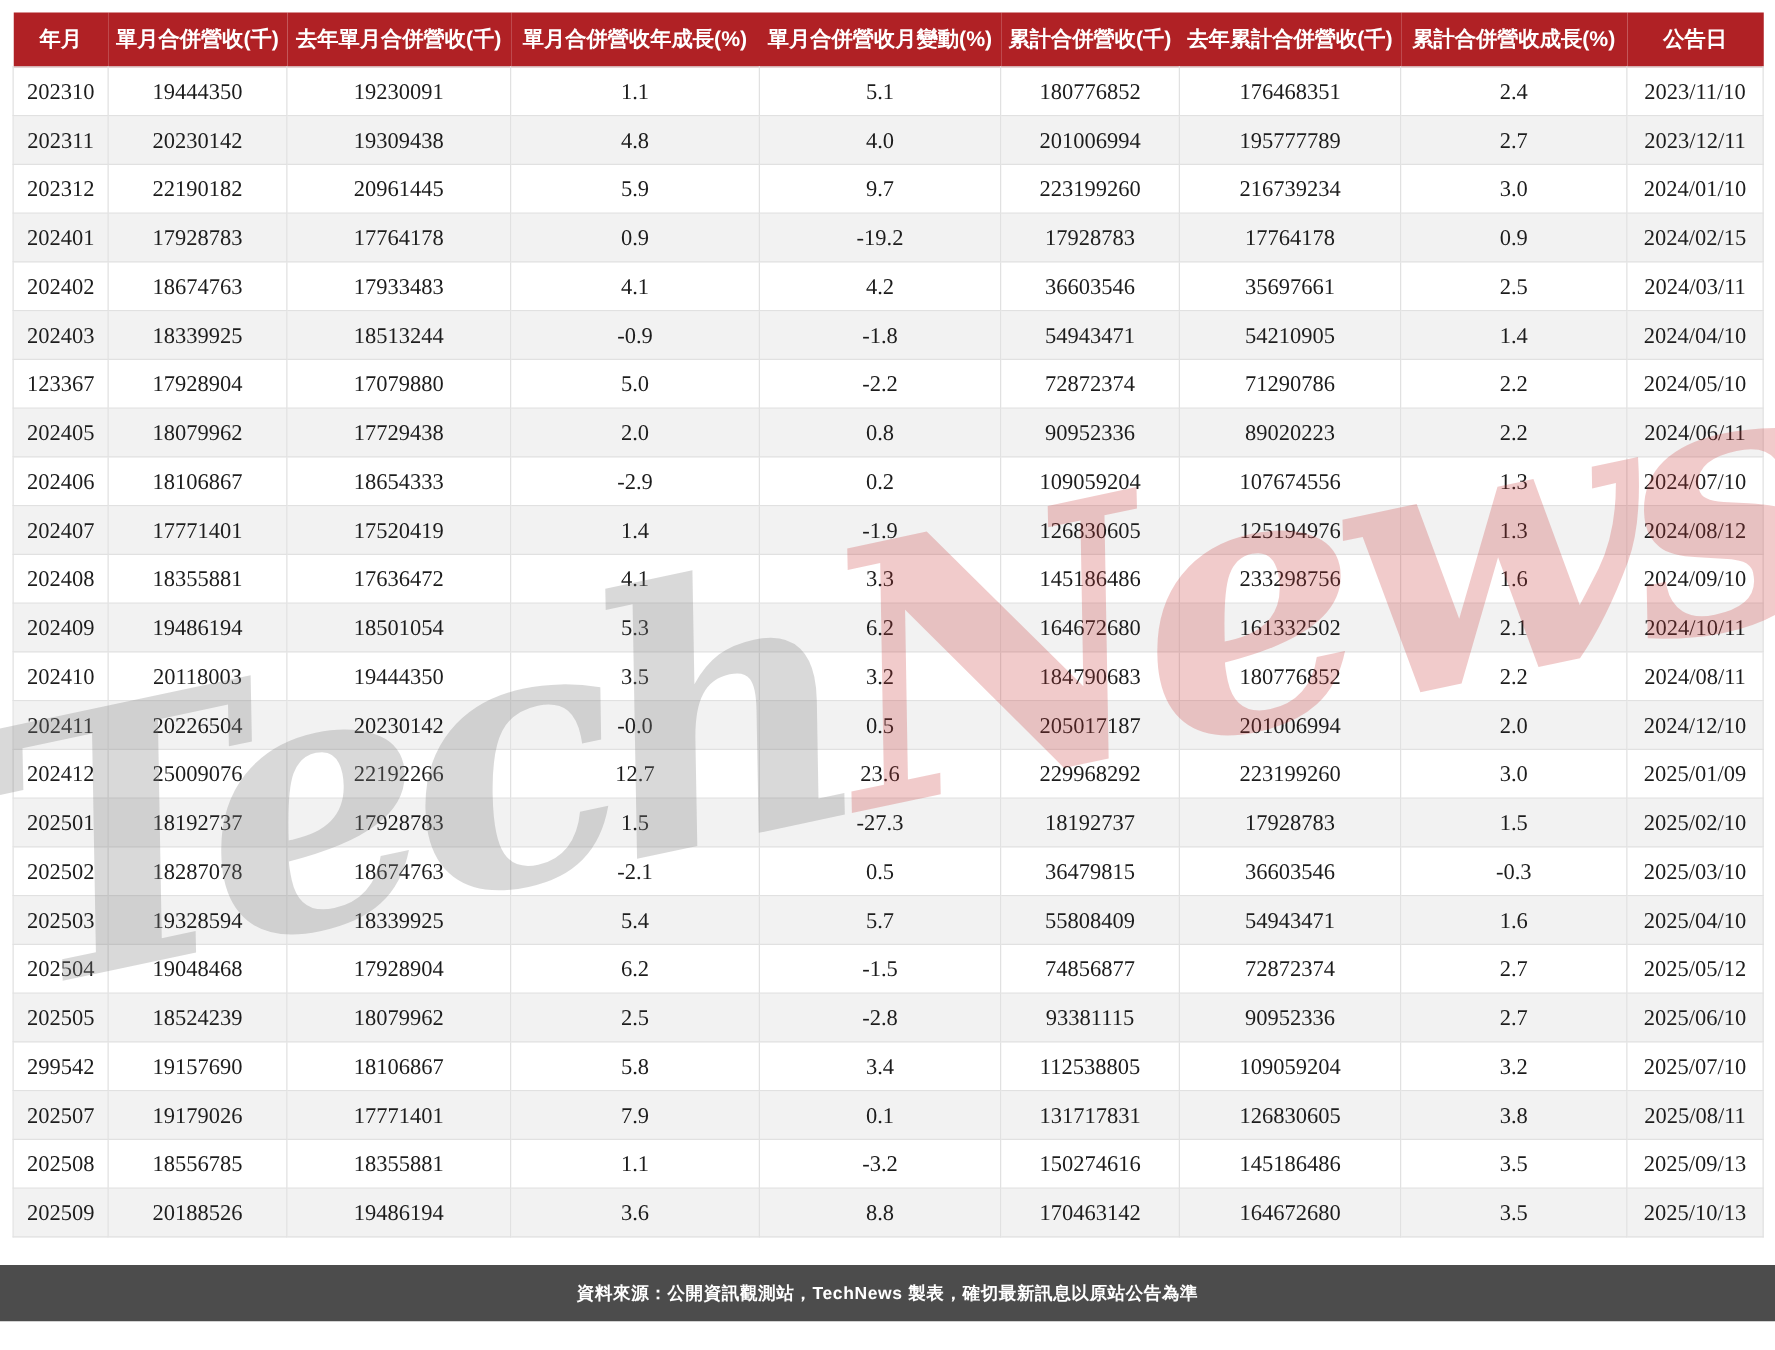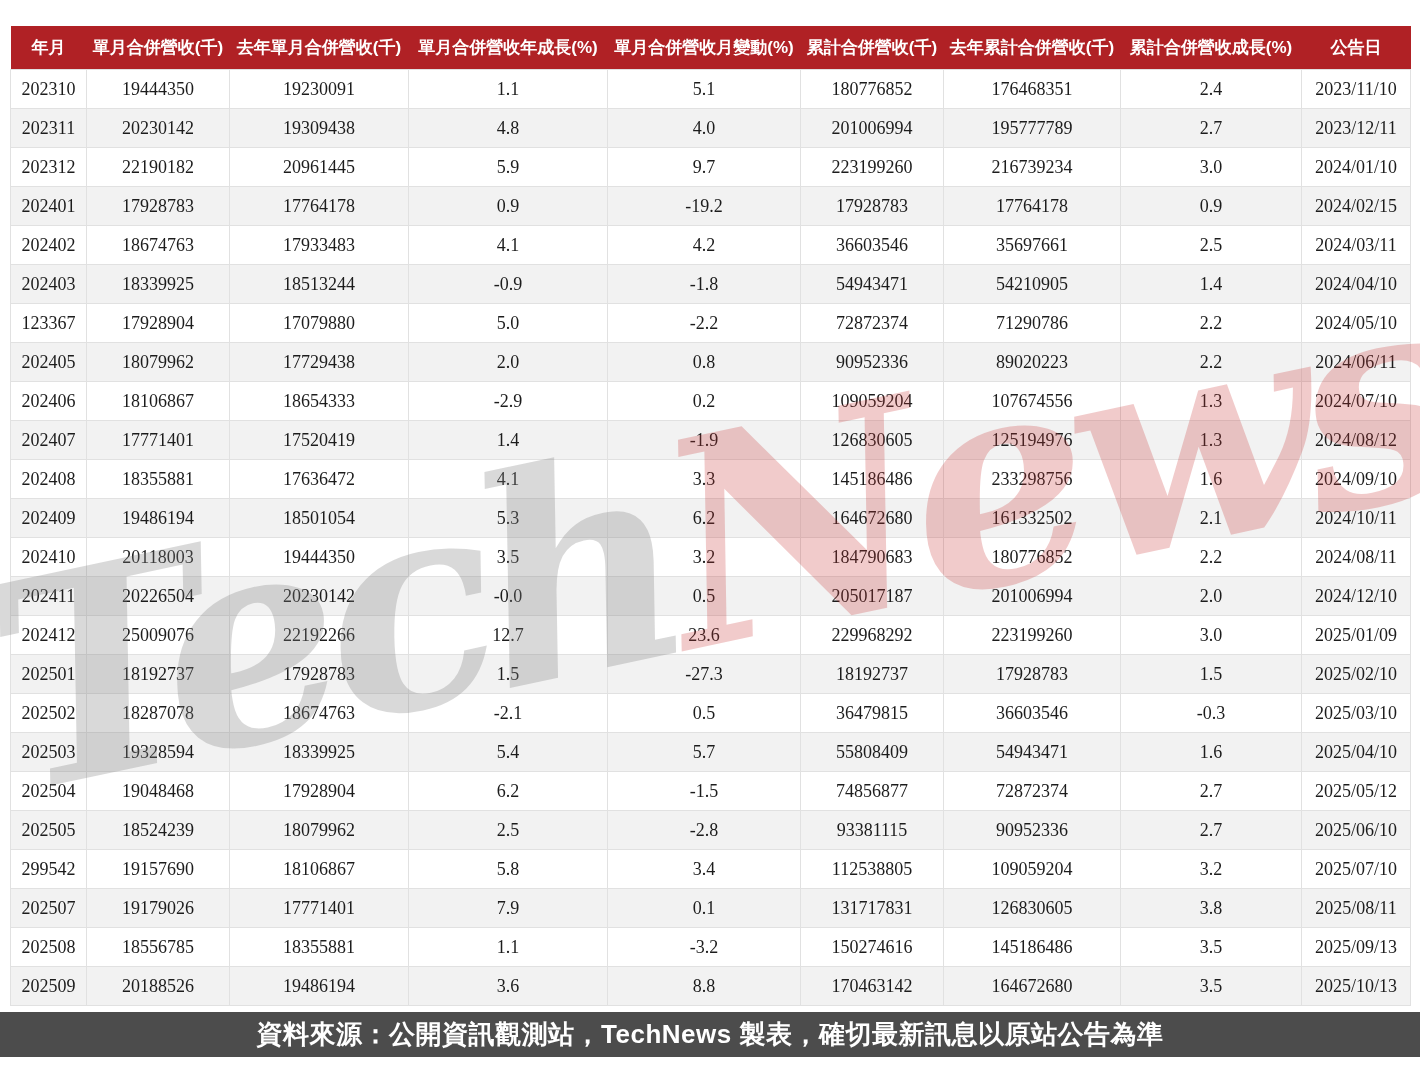--- a/index.html
+++ b/index.html
@@ -3,21 +3,21 @@
 <meta charset="utf-8">
 <style>
   html,body{margin:0;padding:0;}
   body{
     width:1420px;height:1080px;position:relative;overflow:hidden;
     background:#ffffff;
     font-family:"Liberation Sans","DejaVu Sans",sans-serif;
   }
   .revenue-table{
     position:absolute;left:10px;top:10px;width:1400px;
-    border-collapse:collapse;table-layout:fixed;margin-top:16px;
+    border-collapse:collapse;table-layout:fixed;
   }
   .revenue-table thead th{
     background:var(--header-bg,#b02125);
     color:var(--header-text,#ffffff);
     height:43px;font-size:17px;font-weight:700;
     text-align:center;padding:0 2px;border:none;
   }
   .revenue-table tbody td{
     height:38px;text-align:center;vertical-align:middle;
     font-family:"Liberation Serif","DejaVu Serif",serif;
@@ -42,21 +42,21 @@
   .wm-gray{color:var(--wm-gray,rgba(128,128,128,0.30));}
   .wm-red{color:var(--wm-red,rgba(204,68,68,0.28));}
   .footer-bar{
     position:absolute;left:0;top:1012px;width:1420px;height:45px;
     background:var(--footer-bg,#4c4c4c);
     display:flex;align-items:center;justify-content:center;
     z-index:10;
   }
   .footer-bar span{
     color:var(--footer-text,#ffffff);
-    font-size:26px;font-weight:700;letter-spacing:0.5px;
+    font-size:14px;font-weight:700;letter-spacing:0.5px;
   }
 </style>
 </head>
 <body>
 
 <table class="revenue-table">
   <colgroup id="table-colgroup">
       <col style="width: 76px;">
       <col style="width: 143px;">
       <col style="width: 179px;">

